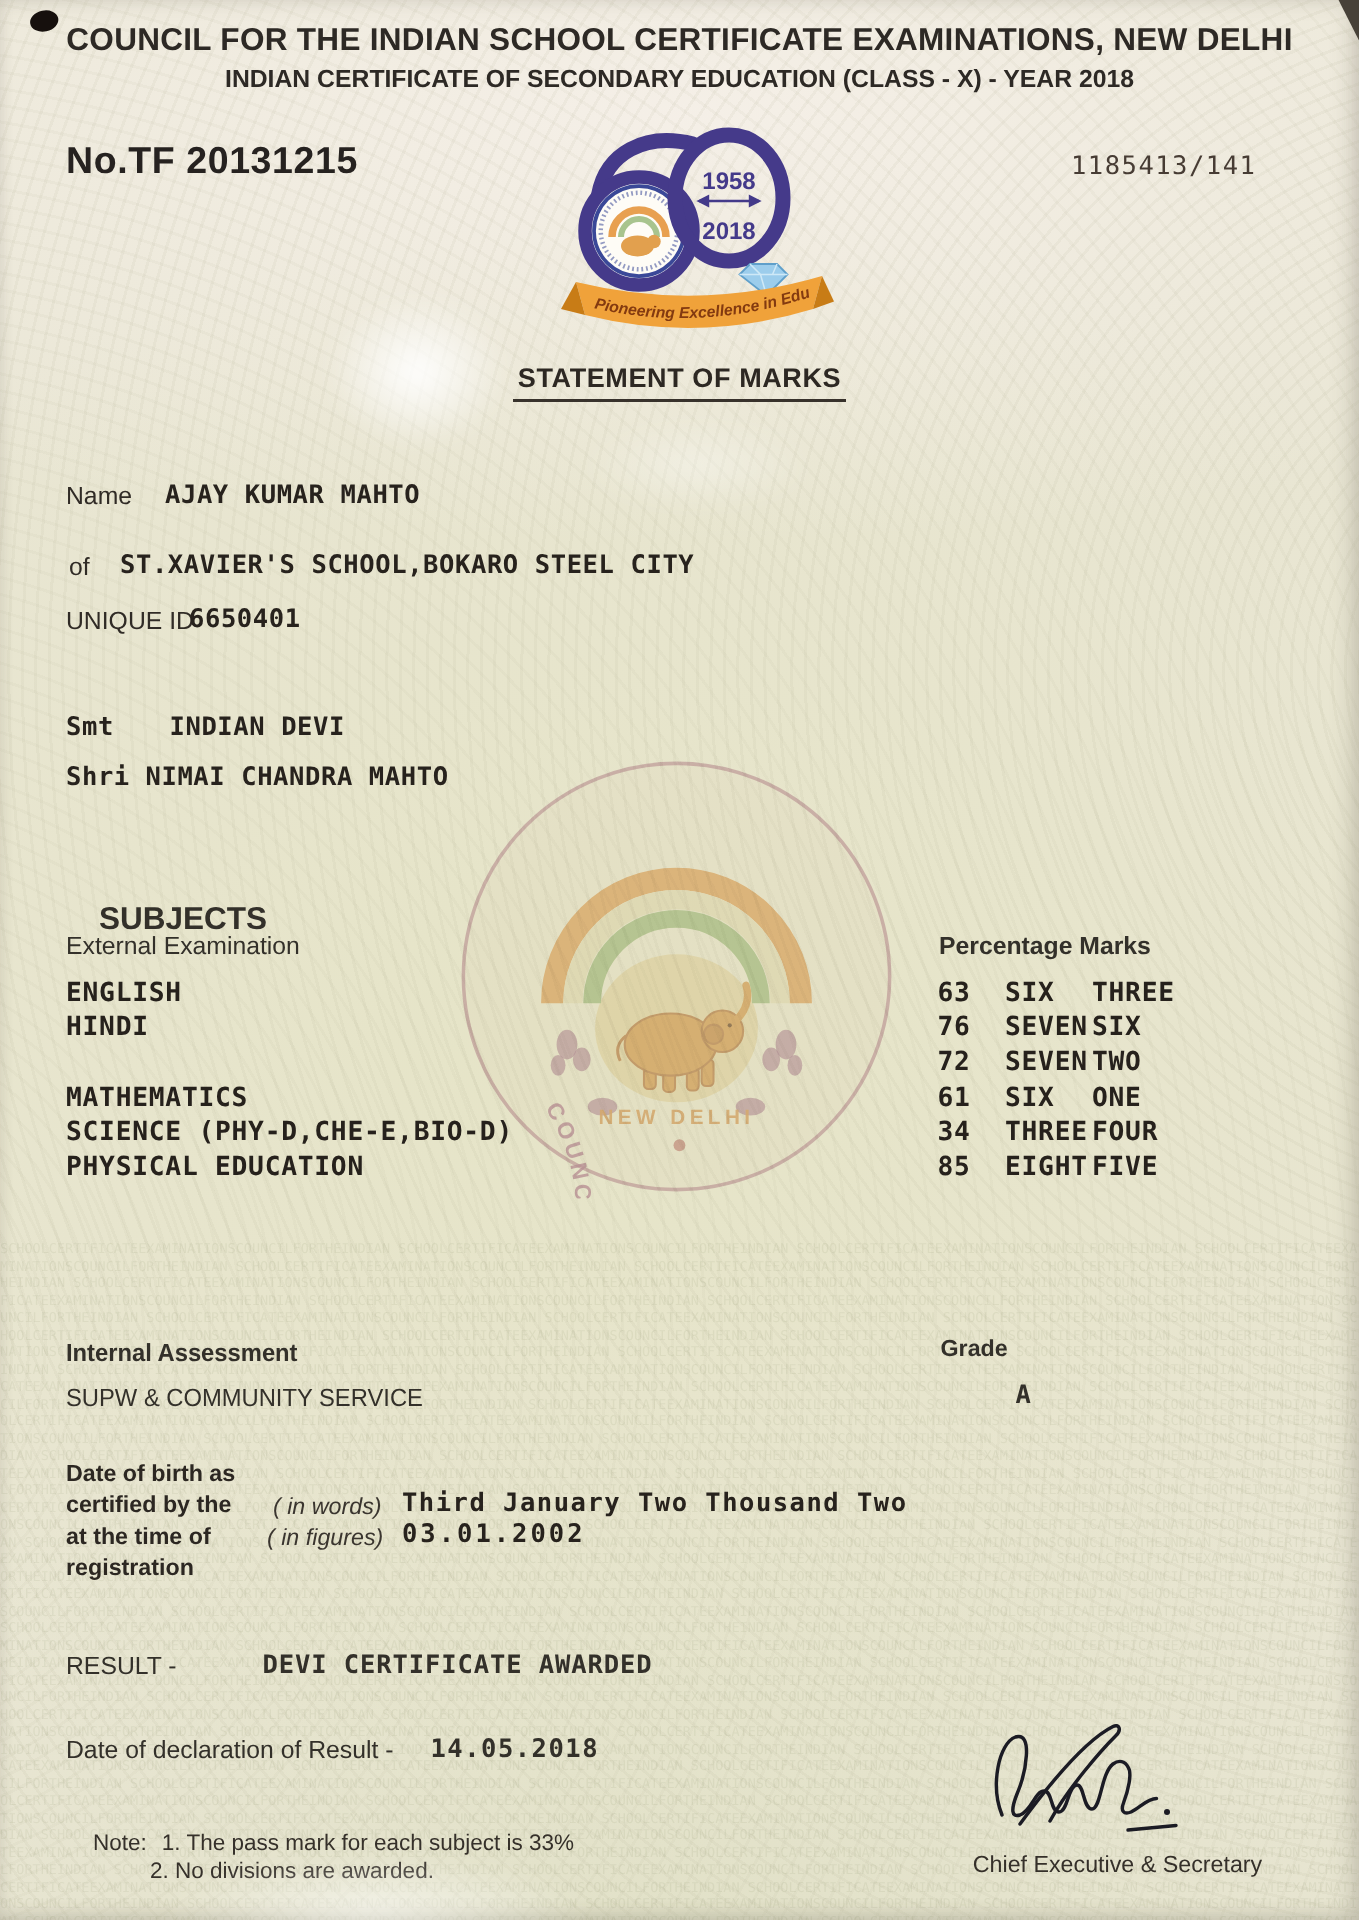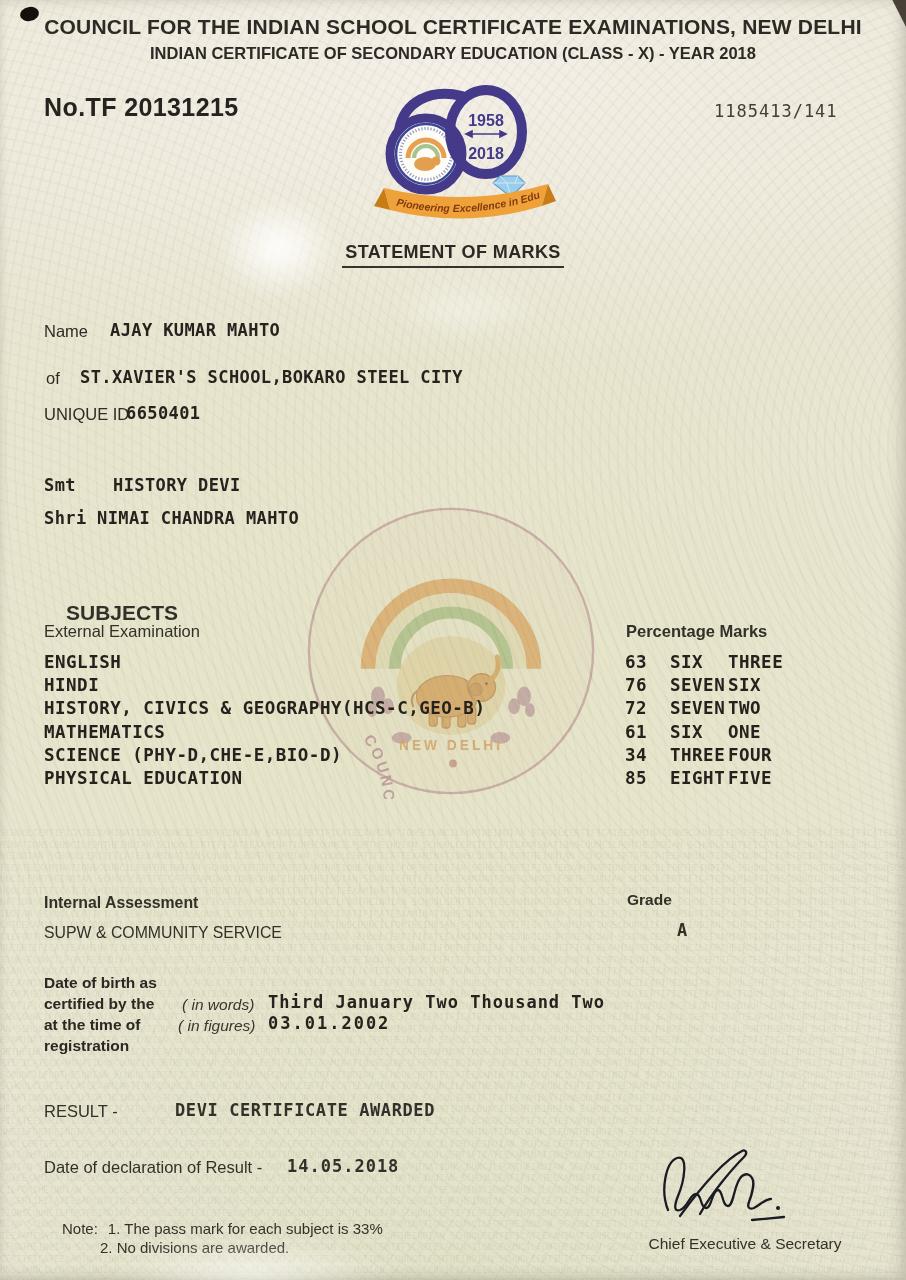--- a/index.html
+++ b/index.html
@@ -173,21 +173,21 @@
   <div class="row z" style="top:367px">
     <span class="lab" style="left:46px">of</span>
     <span class="val" style="left:80px">ST.XAVIER'S SCHOOL,BOKARO STEEL CITY</span>
   </div>
   <div class="row z" style="top:403px">
     <span class="lab" style="left:44px">UNIQUE ID</span>
     <span class="val" style="left:126px">6650401</span>
   </div>
   <div class="row z" style="top:475px">
     <span class="val" style="left:44px">Smt</span>
-    <span class="val" style="left:113px">HISTORY DEVI</span>
+    <span class="val" style="left:113px">INDIAN DEVI</span>
   </div>
   <div class="row z" style="top:508px">
     <span class="val" style="left:44px">Shri</span>
     <span class="val" style="left:97px">NIMAI CHANDRA MAHTO</span>
   </div>
 
   <div class="abs mhead-sub z">SUBJECTS</div>
   <div class="abs mhead-ext z">External Examination</div>
   <div class="abs mhead-pct z">Percentage Marks</div>
 
@@ -198,21 +198,20 @@
       <span class="c-w1">SIX</span>
       <span class="c-w2">THREE</span>
     </div>
     <div class="mrow">
       <span class="c-sub">HINDI</span>
       <span class="c-val">76</span>
       <span class="c-w1">SEVEN</span>
       <span class="c-w2">SIX</span>
     </div>
     <div class="mrow">
-      <span class="c-sub">HISTORY, CIVICS &amp; GEOGRAPHY(HCS-C,GEO-B)</span>
       <span class="c-val">72</span>
       <span class="c-w1">SEVEN</span>
       <span class="c-w2">TWO</span>
     </div>
     <div class="mrow">
       <span class="c-sub">MATHEMATICS</span>
       <span class="c-val">61</span>
       <span class="c-w1">SIX</span>
       <span class="c-w2">ONE</span>
     </div>

